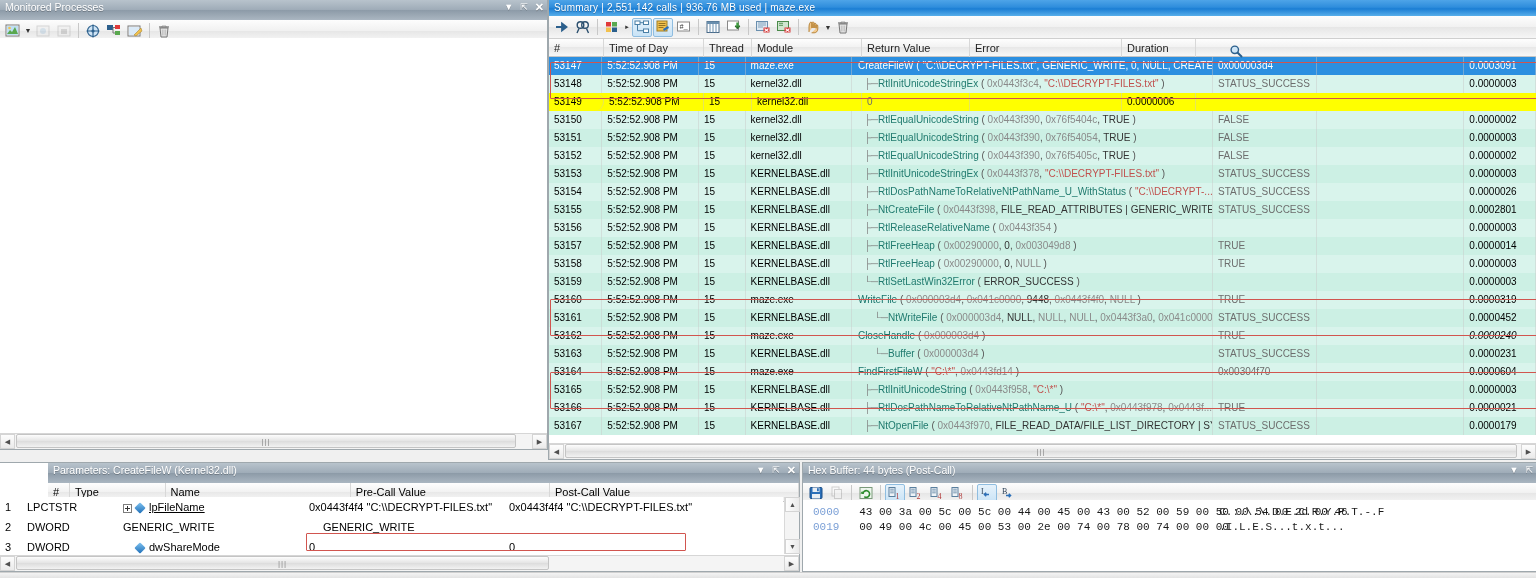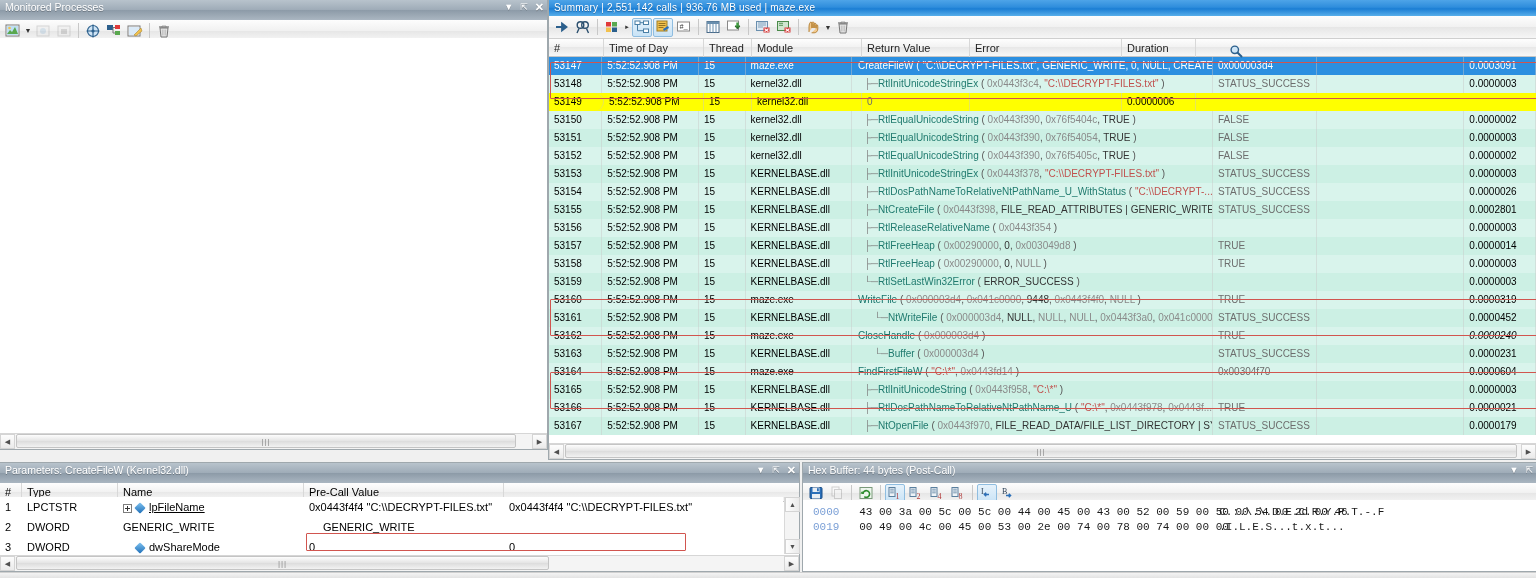--- a/index.html
+++ b/index.html
@@ -580,35 +580,36 @@
       <div class="sb-arrow">◀</div>
       <div class="sb-track">
         <div class="sb-thumb" style="position:absolute;left:1px;width:952px;top:0;">
           <span>|||</span>
         </div>
       </div>
       <div class="sb-arrow">▶</div>
     </div>
   </div>
 
-  <div class="panel" style="left:0;top:462px;width:800px;height:110px;border-left:none;">
+  <div class="panel" style="left:0;top:462px;width:800px;height:110px;border-left:none;padding-left:48px;">
     <div class="panel-caption">
       <span>Parameters: CreateFileW (Kernel32.dll)</span>
       <span class="cap-btns">
         <span class="cap-btn">▼</span>
         <span class="cap-btn">⇱</span>
         <span class="cap-btn x">✕</span>
       </span>
     </div>
 
     <div class="params-head" id="params-head">
         <div class="ph" style="width: 22px;"><span>#</span></div>
         <div class="ph" style="width: 96px;"><span>Type</span></div>
         <div class="ph" style="width: 186px;"><span>Name</span></div>
         <div class="ph" style="width: 200px;"><span>Pre-Call Value</span></div>
+        <div class="ph" style="width: 250px;"><span>Post-Call Value</span></div>
       </div>
     <div id="params-rows" style="position:absolute;left:0;right:16px;top:34px;bottom:17px;overflow:hidden;background:#fff;">
         <div class="prow">
           <div class="pcell" style="width: 22px;"><span>1</span></div>
           <div class="pcell" style="width: 96px;"><span>LPCTSTR</span></div>
           <div class="pcell" style="width: 186px; text-decoration: underline;"><span class="plus-box"></span><span class="diamond"></span><span>lpFileName</span></div>
           <div class="pcell" style="width: 200px;"><span>0x0443f4f4  "C:\\DECRYPT-FILES.txt"</span></div>
           <div class="pcell" style="width: 250px;"><span>0x0443f4f4  "C:\\DECRYPT-FILES.txt"</span></div>
         </div>
         <div class="prow">

